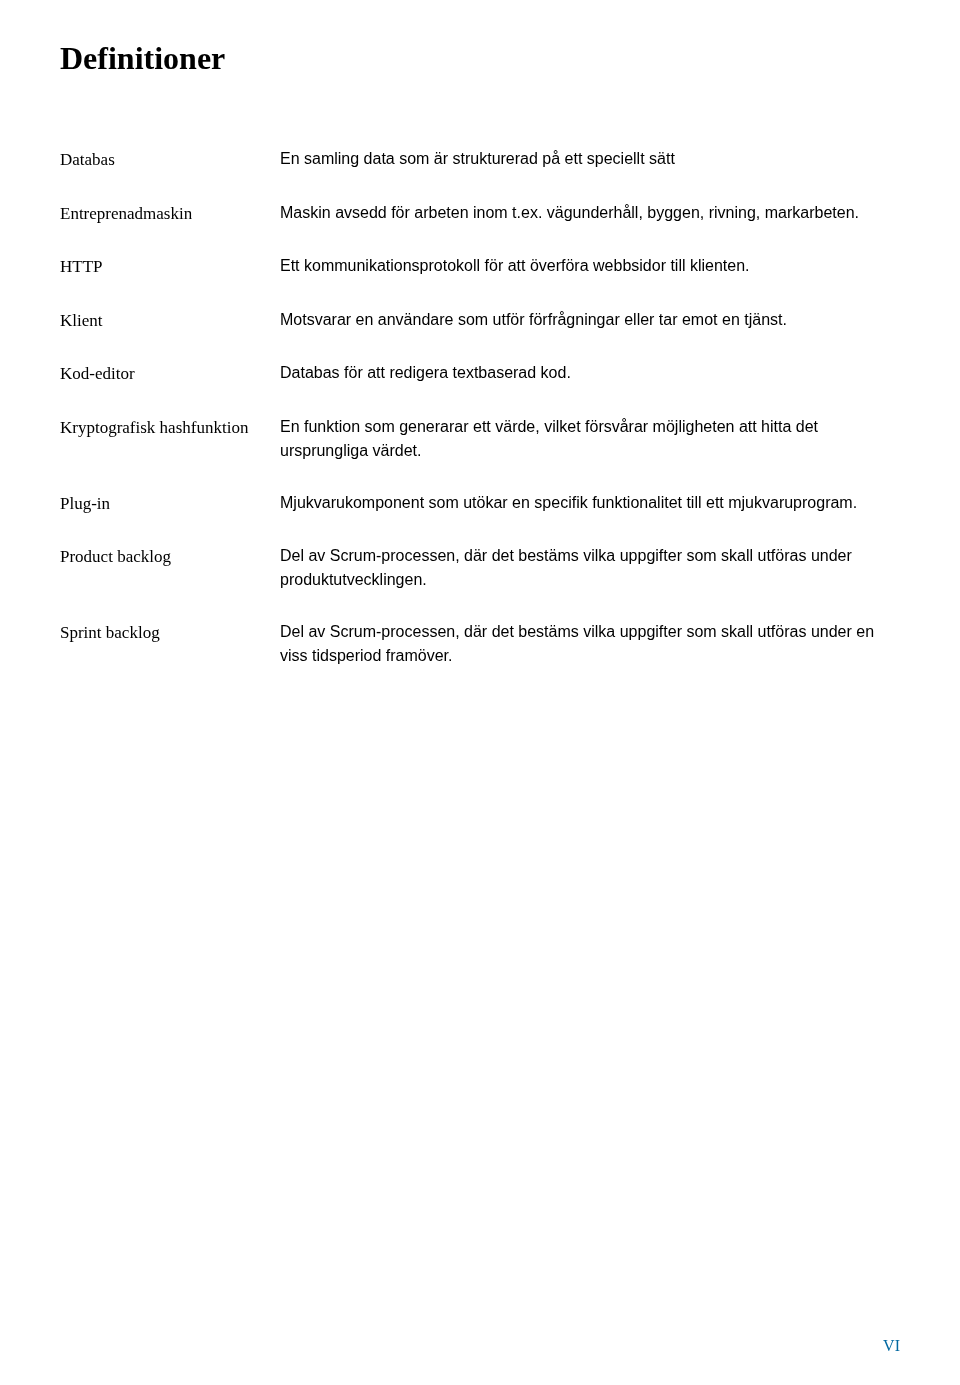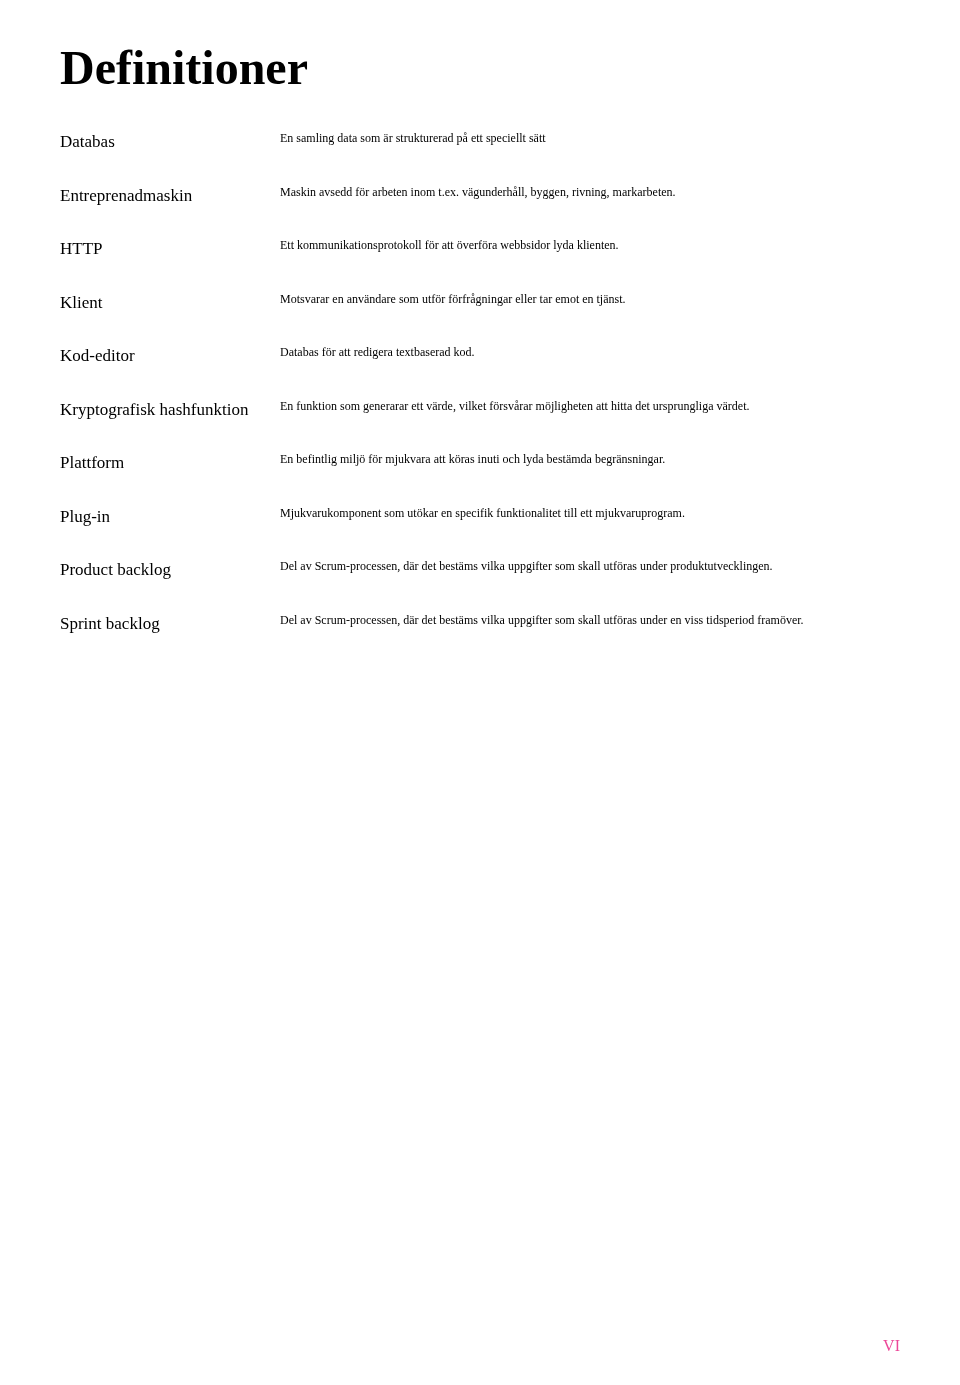--- a/index.html
+++ b/index.html
@@ -12,23 +12,23 @@
       background: #ffffff;
       font-family: Georgia, 'Times New Roman', serif;
       font-size: 16px;
       color: #000000;
       width: 960px;
       min-height: 1385px;
       padding: 40px 60px 60px 60px;
     }
 
     h1 {
-      font-size: 48px;
+      font-size: 32px;
       font-weight: bold;
-      margin-bottom: 24px;
+      margin-bottom: 60px;
       font-family: Georgia, 'Times New Roman', serif;
     }
 
     .definitions-table {
       width: 100%;
       border-collapse: collapse;
     }
 
     .definitions-table tr {
       vertical-align: top;
@@ -41,68 +41,64 @@
 
     .term-cell {
       width: 220px;
       min-width: 220px;
       font-size: 17px;
       padding-right: 30px;
       font-family: Georgia, 'Times New Roman', serif;
     }
 
     .def-cell {
-      font-size: 12px;
-      font-family: Liberation Serif, serif;
+      font-size: 16px;
+      font-family: Liberation Sans, sans-serif;
       line-height: 1.55;
     }
 
     .page-footer {
       position: fixed;
       bottom: 30px;
       right: 60px;
       font-size: 16px;
-      color: #ec4899;
+      color: #0369a1;
       font-family: Georgia, 'Times New Roman', serif;
     }
   </style>
 </head>
 <body>
 
 <h1>Definitioner</h1>
 
 <table class="definitions-table">
   <tbody id="definitions-body">
   <tr>
         <td class="term-cell">Databas</td>
         <td class="def-cell">En samling data som är strukturerad på ett speciellt sätt</td>
       </tr>
       <tr>
         <td class="term-cell">Entreprenadmaskin</td>
         <td class="def-cell">Maskin avsedd för arbeten inom t.ex. vägunderhåll, byggen, rivning, markarbeten.</td>
       </tr>
       <tr>
         <td class="term-cell">HTTP</td>
-        <td class="def-cell">Ett kommunikationsprotokoll för att överföra webbsidor lyda klienten.</td>
+        <td class="def-cell">Ett kommunikationsprotokoll för att överföra webbsidor till klienten.</td>
       </tr>
       <tr>
         <td class="term-cell">Klient</td>
         <td class="def-cell">Motsvarar en användare som utför förfrågningar eller tar emot en tjänst.</td>
       </tr>
       <tr>
         <td class="term-cell">Kod-editor</td>
         <td class="def-cell">Databas för att redigera textbaserad kod.</td>
       </tr>
       <tr>
         <td class="term-cell">Kryptografisk hashfunktion</td>
         <td class="def-cell">En funktion som generarar ett värde, vilket försvårar möjligheten att hitta det ursprungliga värdet.</td>
-      </tr>
-      <tr>
-        <td class="term-cell">Plattform</td>
-        <td class="def-cell">En befintlig miljö för mjukvara att köras inuti och lyda bestämda begränsningar.</td>
       </tr>
       <tr>
         <td class="term-cell">Plug-in</td>
         <td class="def-cell">Mjukvarukomponent som utökar en specifik funktionalitet till ett mjukvaruprogram.</td>
       </tr>
       <tr>
         <td class="term-cell">Product backlog</td>
         <td class="def-cell">Del av Scrum-processen, där det bestäms vilka uppgifter som skall utföras under produktutvecklingen.</td>
       </tr>
       <tr>

